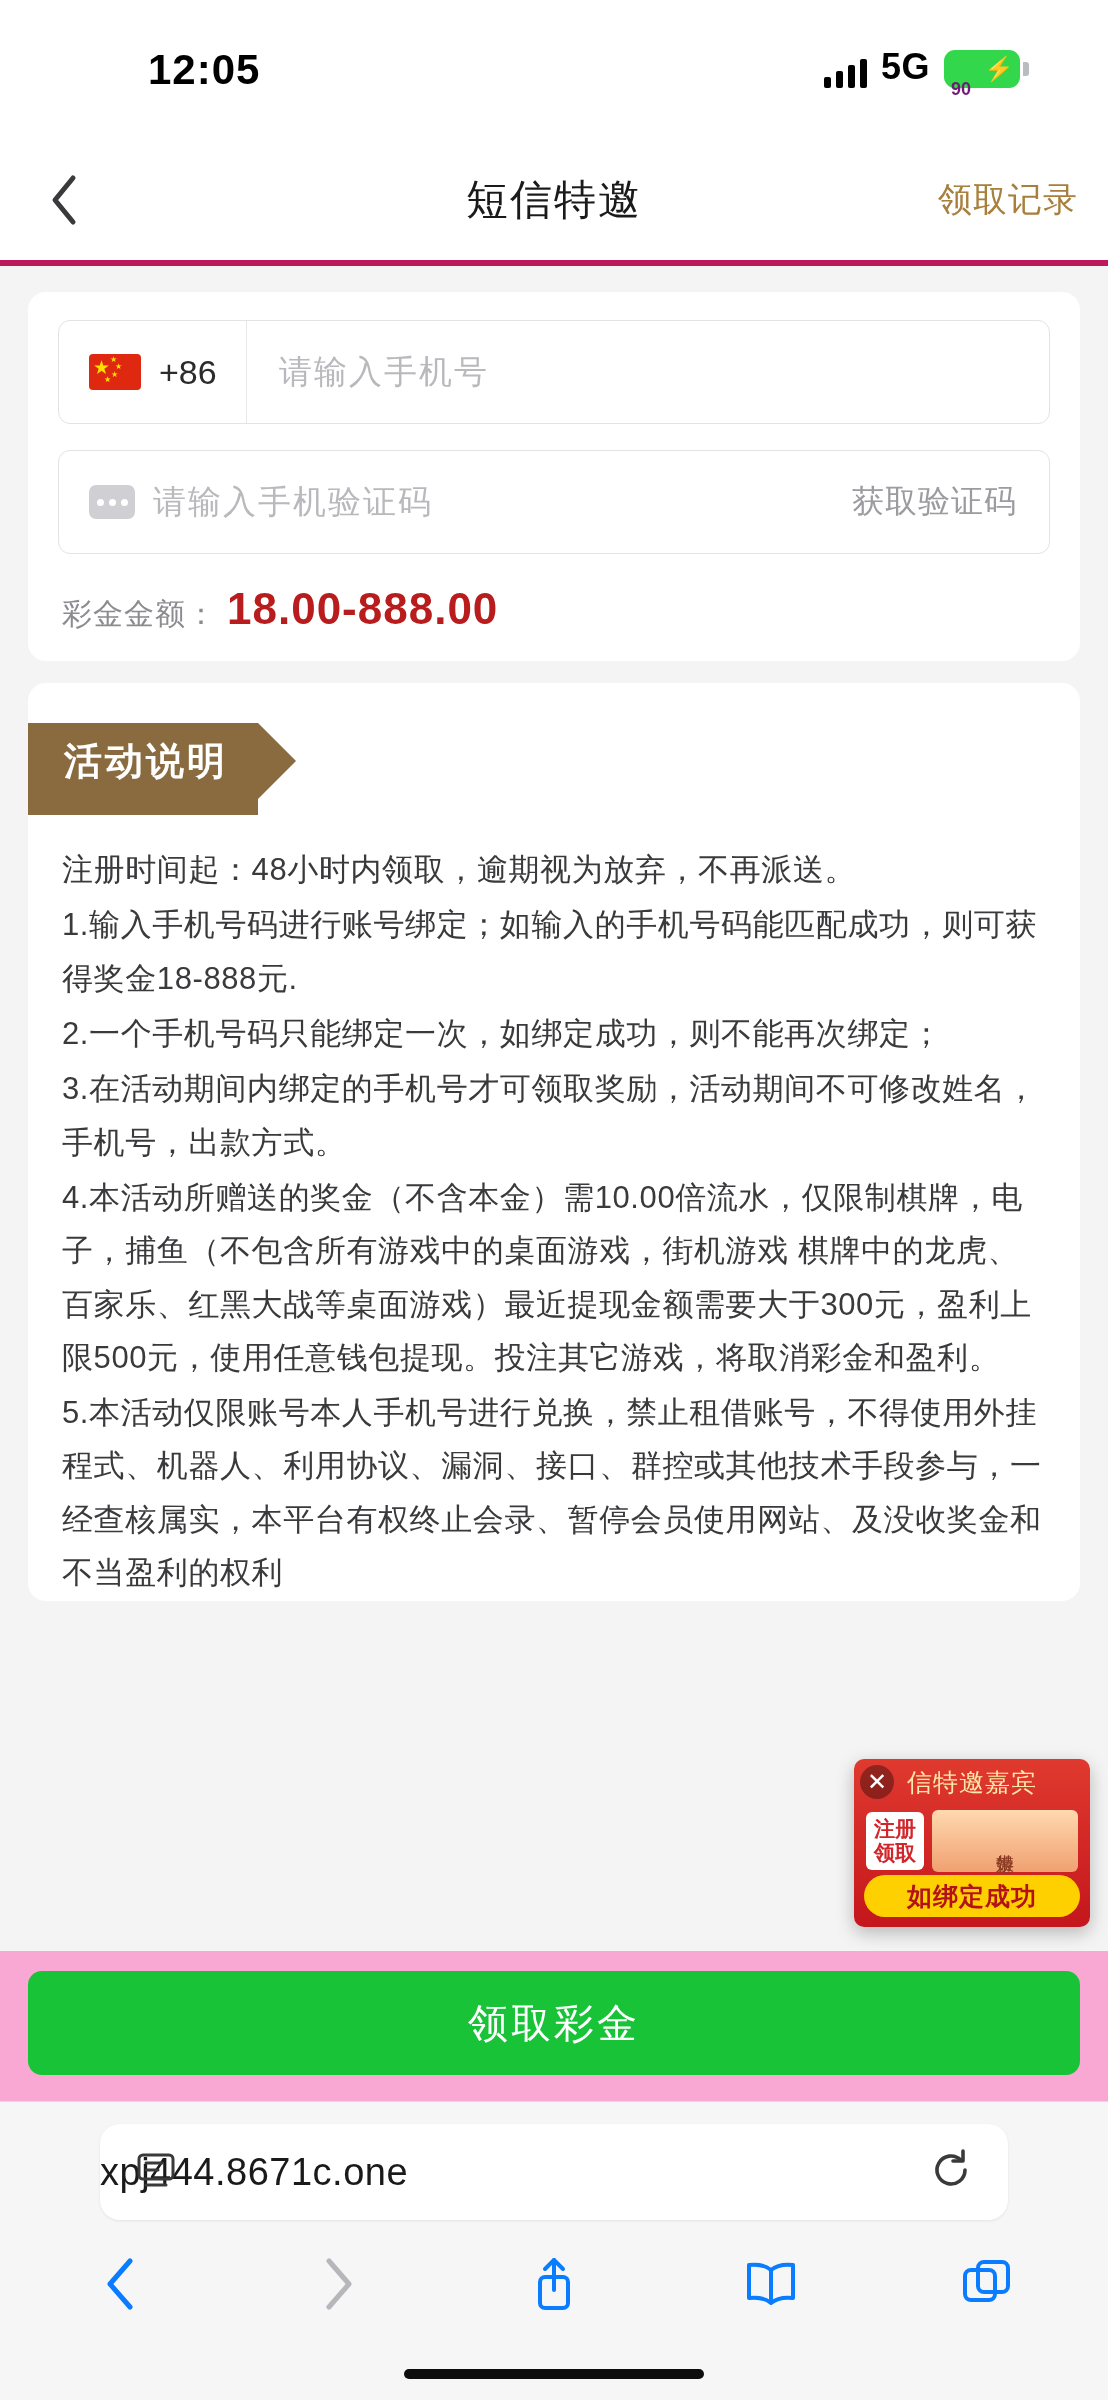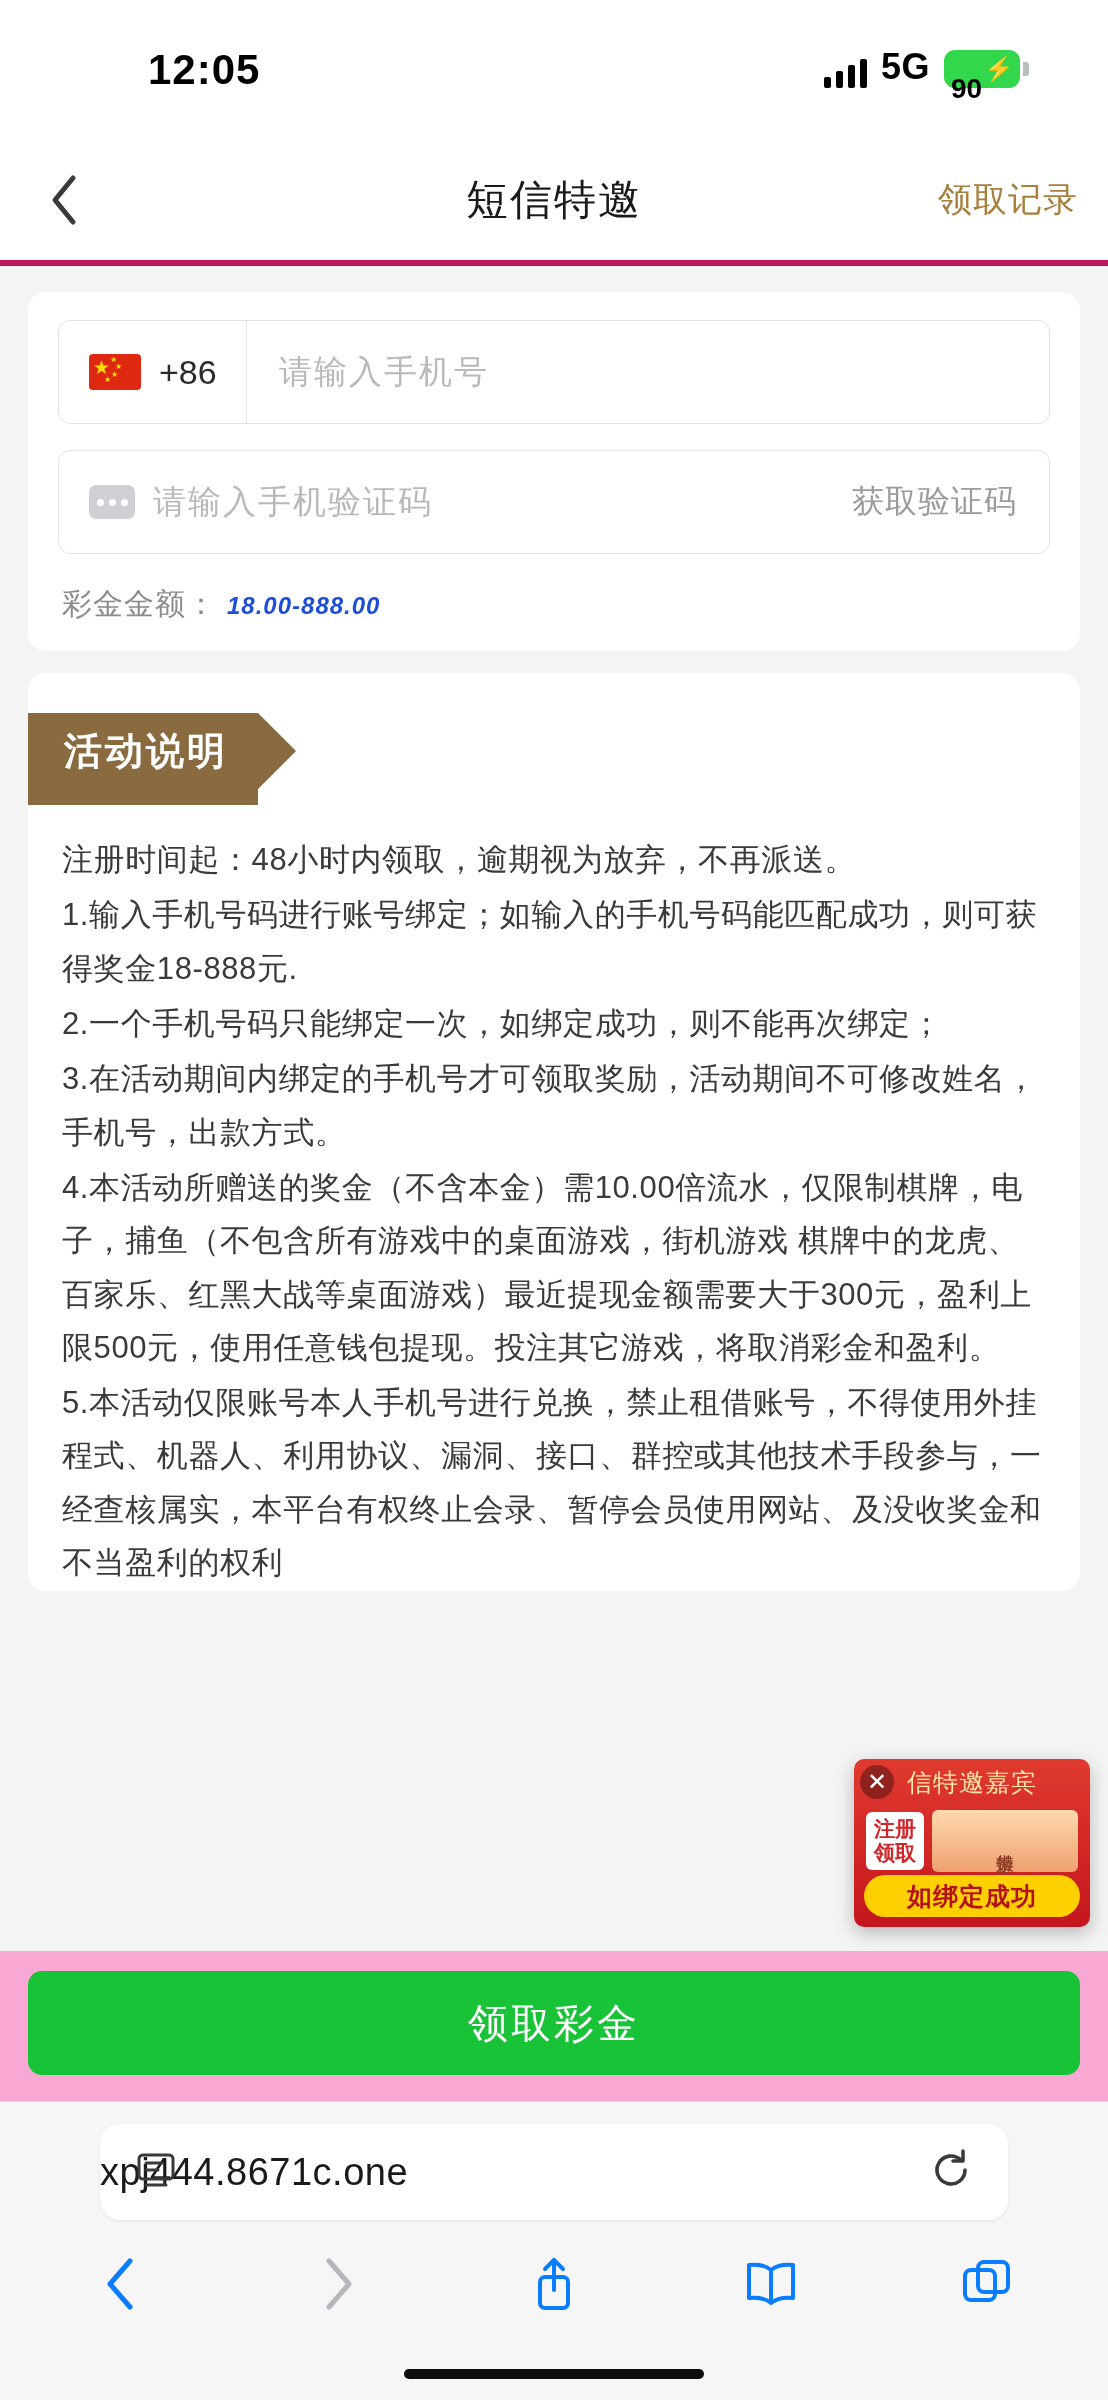--- a/index.html
+++ b/index.html
@@ -53,23 +53,23 @@
     position: relative;
     width: 76px; height: 38px;
     border-radius: 11px;
     background: #32d74b;
     display: flex;
     align-items: center;
     justify-content: flex-start;
     padding-left: 7px;
   }
   .battery .bat-txt {
-    font-size: 28px;
+    font-size: 18px;
     font-weight: bold;
-    color: #000000;
+    color: #701a75;
     margin-top: 40px;
   }
   .battery .bolt {
     position: absolute;
     right: 6px; top: 50%;
     transform: translateY(-50%);
     font-size: 24px; color: #fff;
   }
   .battery:after {
     content: "";
@@ -199,21 +199,21 @@
     white-space: nowrap;
   }
   .amount-row {
     margin-top: 30px;
     display: flex;
     align-items: baseline;
     gap: 10px;
     padding-left: 4px;
   }
   .amount-label { font-size: 30px; color: #8b8b90; letter-spacing: 1px; }
-  .amount-value { font-size: 24px; color: #1d4ed8; font-weight: bold; letter-spacing: 1px; font-style: italic; }
+  .amount-value { font-size: 44px; color: #b91c1c; font-weight: bold; letter-spacing: 1px; }
 
   
   .desc-card {
     background: #fff;
     border-radius: 18px;
     margin: 22px 28px 0 28px;
     padding: 40px 0 0 0;
     position: relative;
     overflow: hidden;
   }

